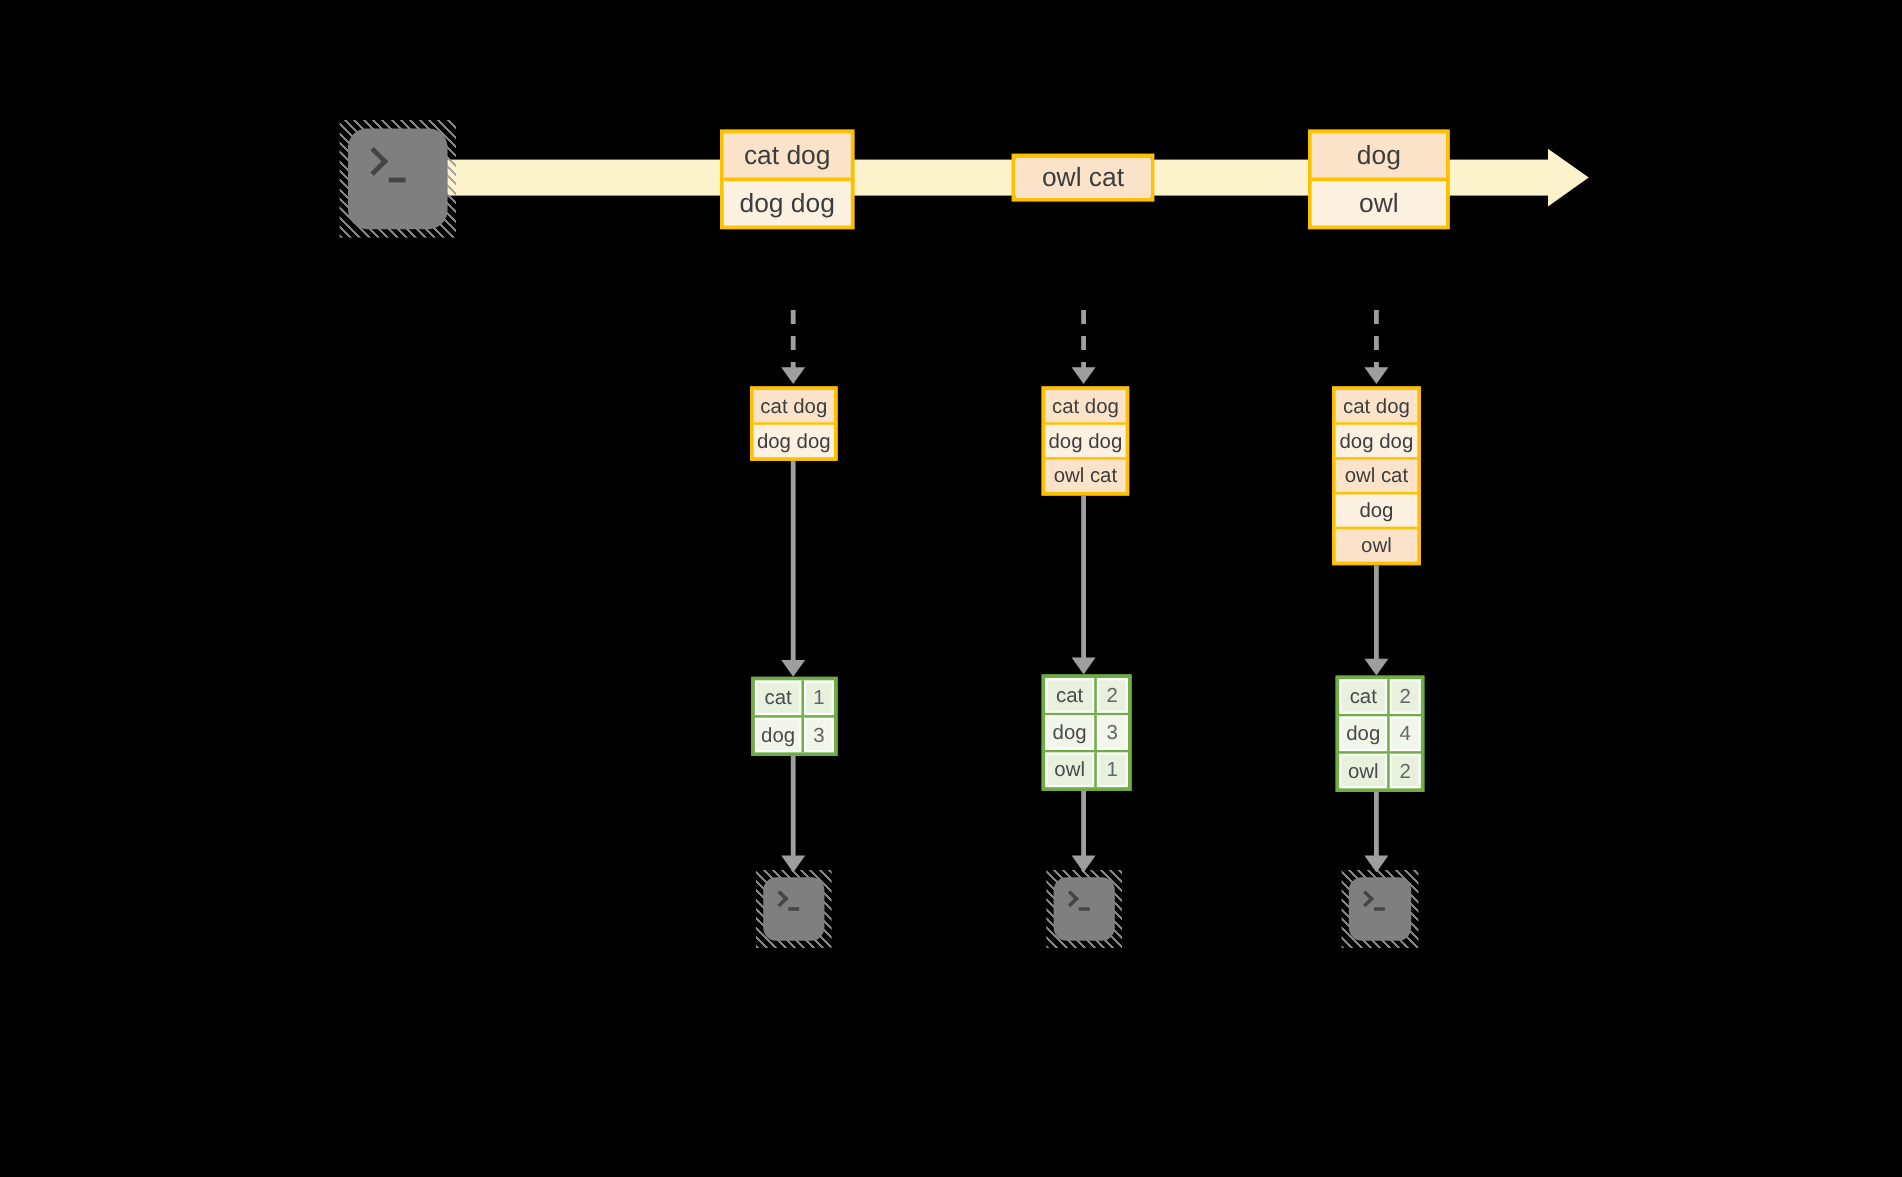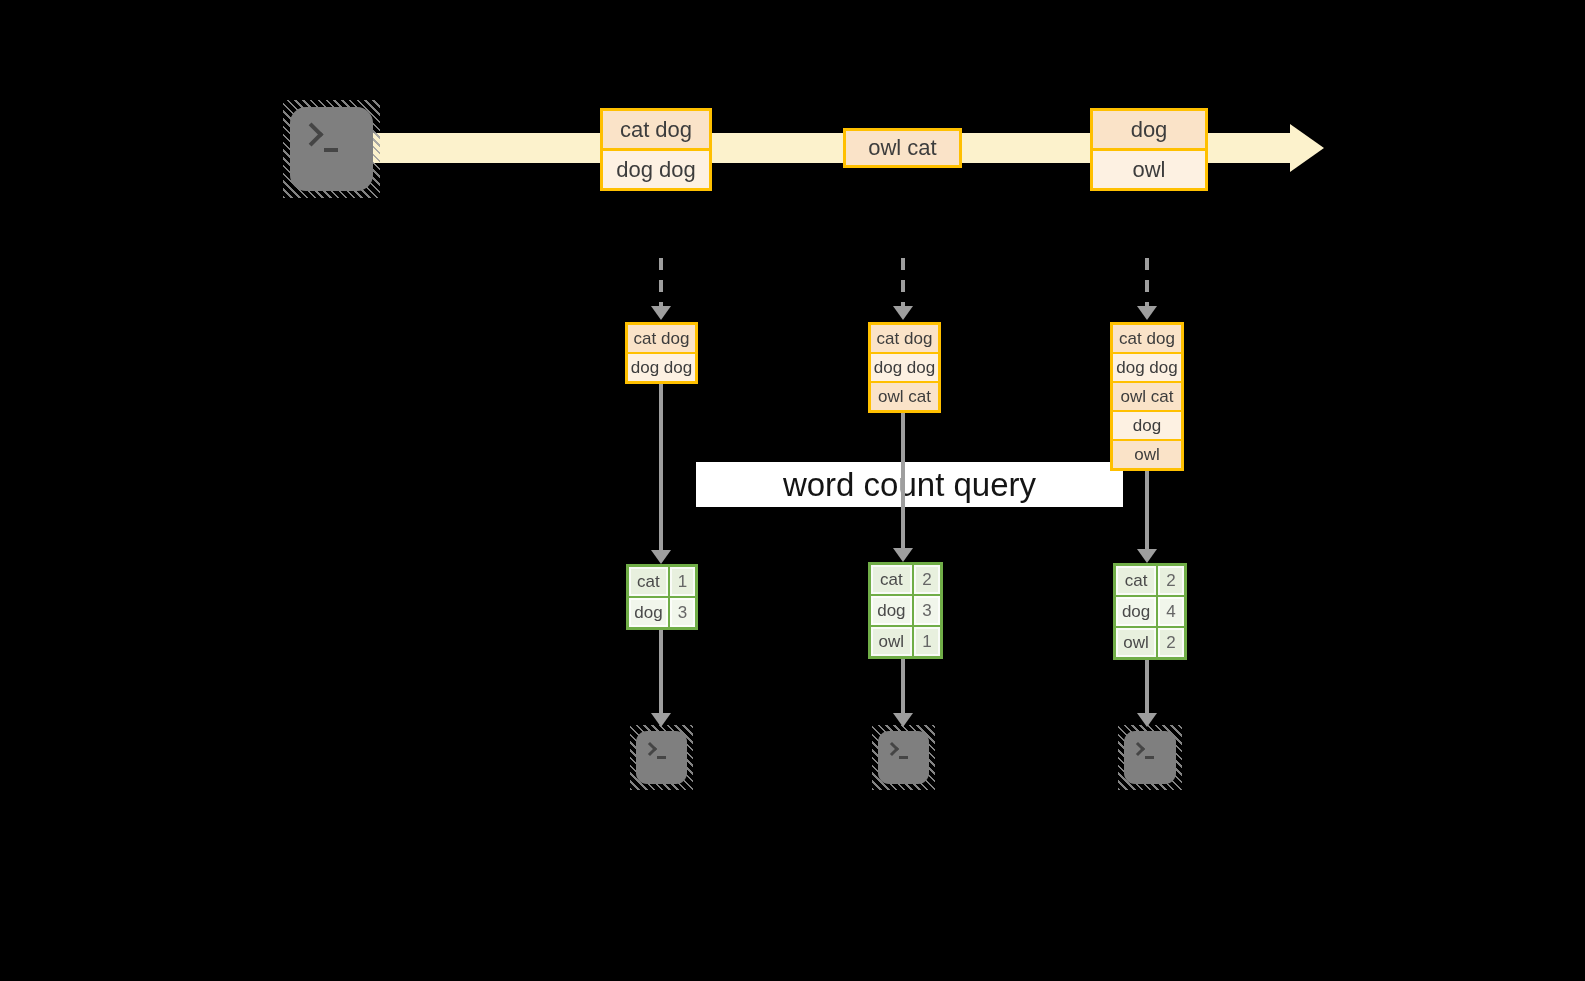--- a/index.html
+++ b/index.html
@@ -55,23 +55,20 @@
   .layer2 { z-index:2; }
 </style>
 </head>
 <body>
 
 <div class="stage" id="stage" style="--gold: #ffc000; --peach: #fae3c8; --cream: #fdf1e2; --band: #fcf2cc; --green: #70ad47; --ga: #e8f0de; --gb: #f1f6eb; --gray: #9e9e9e; --term: #7f7f7f;">
 
   <div class="abs band" style="left:330px; top:133px; width:960px; height:30px;"></div>
   <div class="abs bandhead" style="left:1290px; top:124px;"></div>
 
-  <div class="abs banner" style="left:696px; top:462px; width:427px; height:45px;">
-    <span>word count query</span>
-  </div>
 <div class="abs hatchbox layer2" style="left: 283px; top: 100px; width: 97px; height: 98px;">
       <div class="termbody" style="left: 7px; top: 7px; width: 83px; height: 84px; border-radius: 16px;">
         <div class="chev" style="left: 13px; top: 19px; width: 13px; height: 13px; border-top-width: 4px; border-right-width: 4px;"></div>
         <div class="tbar" style="left: 34px; top: 41px; width: 14px; height: 4px;"></div>
       </div>
     </div>
     <div class="abs sbox layer2" style="left: 600px; top: 108px; width: 112px;">
       <div class="scell" style="height: 37px; background: var(--peach);">cat dog</div>
       <div class="scell" style="height: 37px; background: var(--cream);">dog dog</div>
     </div>

